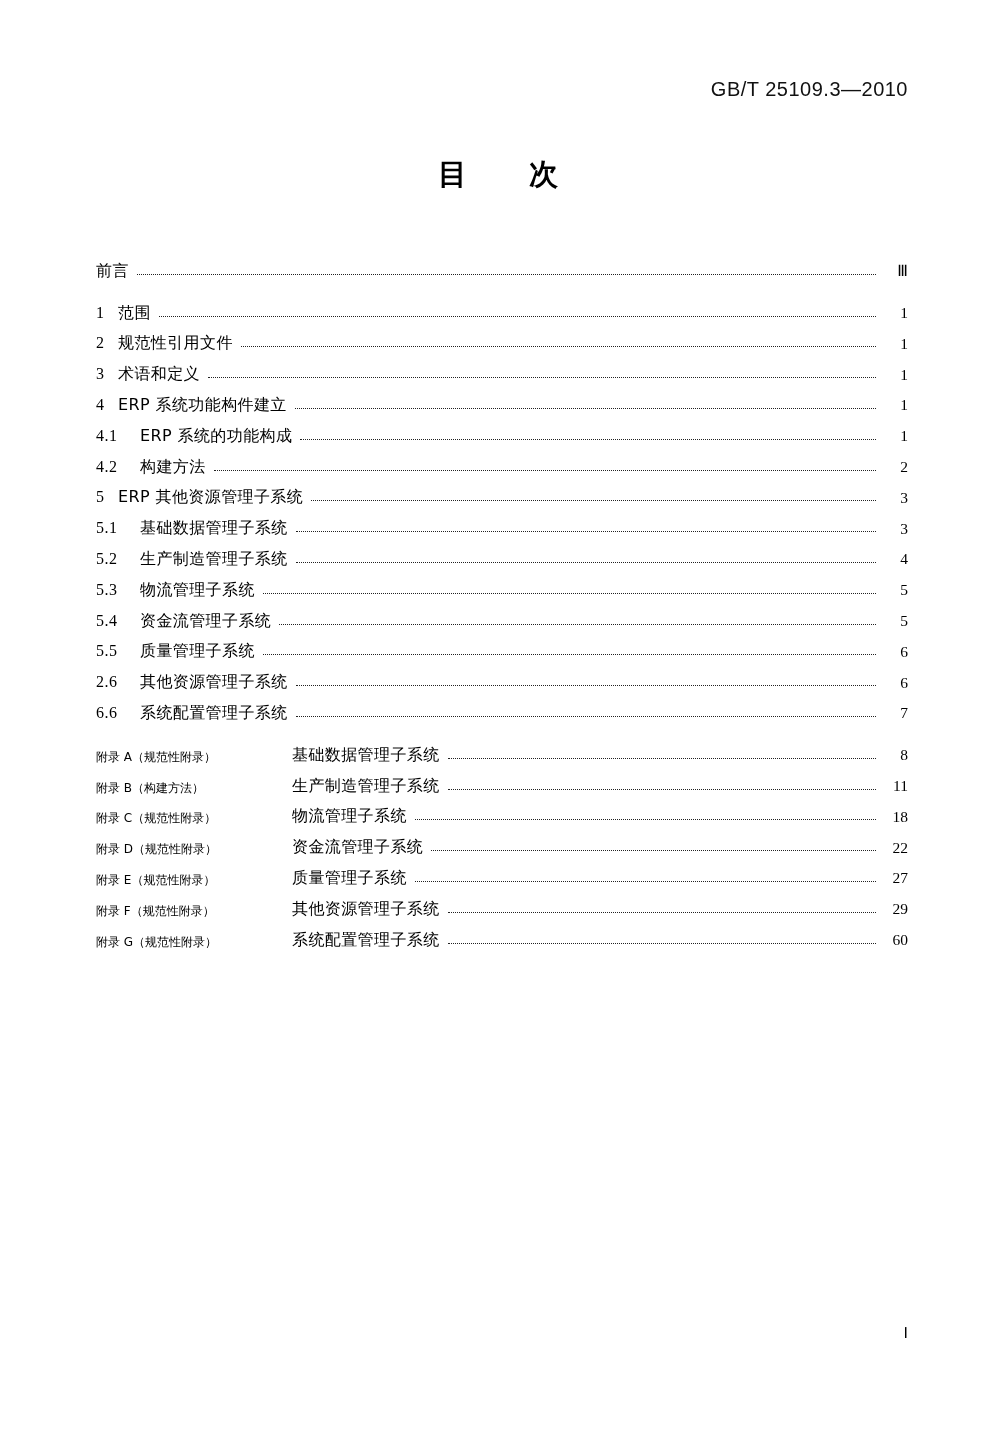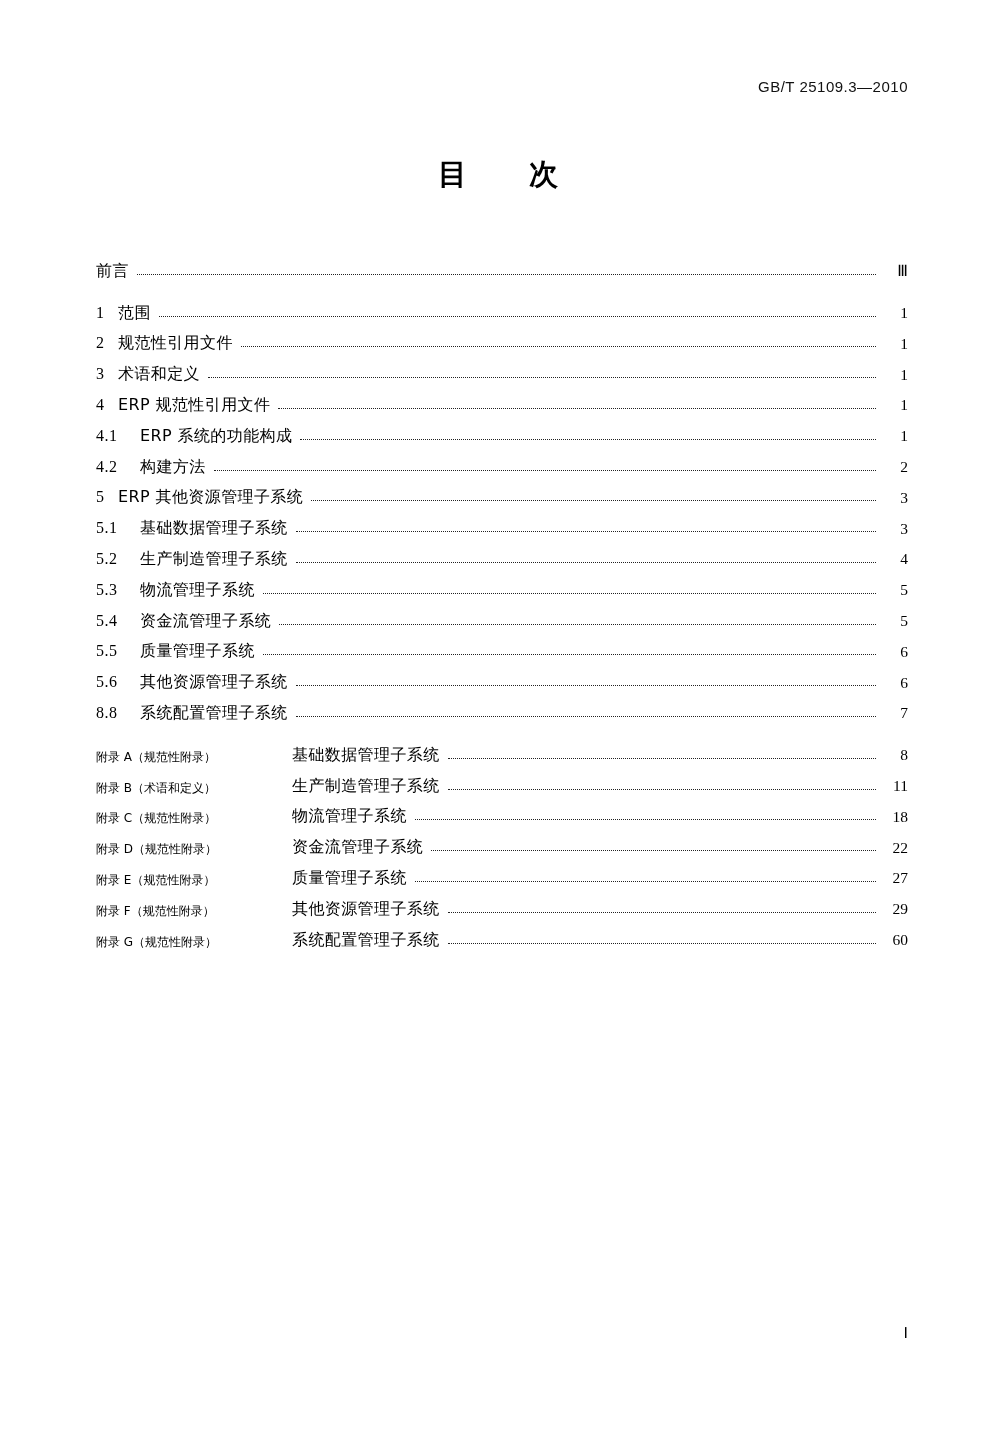--- a/index.html
+++ b/index.html
@@ -14,21 +14,21 @@
     background: #ffffff;
     font-family: "Liberation Serif", "DejaVu Serif", serif;
     color: #000000;
     overflow: hidden;
   }
   .header-std {
     position: absolute;
     top: 78px;
     right: 92px;
     font-family: "Liberation Sans", sans-serif;
-    font-size: 15px;
+    font-size: 20px;
     letter-spacing: 0.5px;
     color: #111;
   }
   .watermark {
     position: absolute;
     left: 200px;
     top: 132px;
     font-family: "Liberation Sans", sans-serif;
     font-size: 62px;
     font-weight: bold;
@@ -145,21 +145,21 @@
 
     <div class="toc-row">
       <span class="toc-num">3</span>
       <span class="toc-label">术语和定义</span>
       <span class="toc-dots"></span>
       <span class="toc-page">1</span>
     </div>
 
     <div class="toc-row">
       <span class="toc-num">4</span>
-      <span class="toc-label">ERP 规范性引用文件</span>
+      <span class="toc-label">ERP 系统功能构件建立</span>
       <span class="toc-dots"></span>
       <span class="toc-page">1</span>
     </div>
 
     <div class="toc-row">
       <span class="toc-num sub">4.1</span>
       <span class="toc-label">ERP 系统的功能构成</span>
       <span class="toc-dots"></span>
       <span class="toc-page">1</span>
     </div>
@@ -207,42 +207,42 @@
     </div>
 
     <div class="toc-row">
       <span class="toc-num sub">5.5</span>
       <span class="toc-label">质量管理子系统</span>
       <span class="toc-dots"></span>
       <span class="toc-page">6</span>
     </div>
 
     <div class="toc-row">
-      <span class="toc-num sub">5.6</span>
+      <span class="toc-num sub">2.6</span>
       <span class="toc-label">其他资源管理子系统</span>
       <span class="toc-dots"></span>
       <span class="toc-page">6</span>
     </div>
 
     <div class="toc-row">
-      <span class="toc-num sub">8.8</span>
+      <span class="toc-num sub">6.6</span>
       <span class="toc-label">系统配置管理子系统</span>
       <span class="toc-dots"></span>
       <span class="toc-page">7</span>
     </div>
 
     <div class="toc-row gap-top">
       <span class="app-prefix">附录 A（规范性附录）</span>
       <span class="toc-label">基础数据管理子系统</span>
       <span class="toc-dots"></span>
       <span class="toc-page">8</span>
     </div>
 
     <div class="toc-row">
-      <span class="app-prefix">附录 B（术语和定义）</span>
+      <span class="app-prefix">附录 B（构建方法）</span>
       <span class="toc-label">生产制造管理子系统</span>
       <span class="toc-dots"></span>
       <span class="toc-page">11</span>
     </div>
 
     <div class="toc-row">
       <span class="app-prefix">附录 C（规范性附录）</span>
       <span class="toc-label">物流管理子系统</span>
       <span class="toc-dots"></span>
       <span class="toc-page">18</span>

